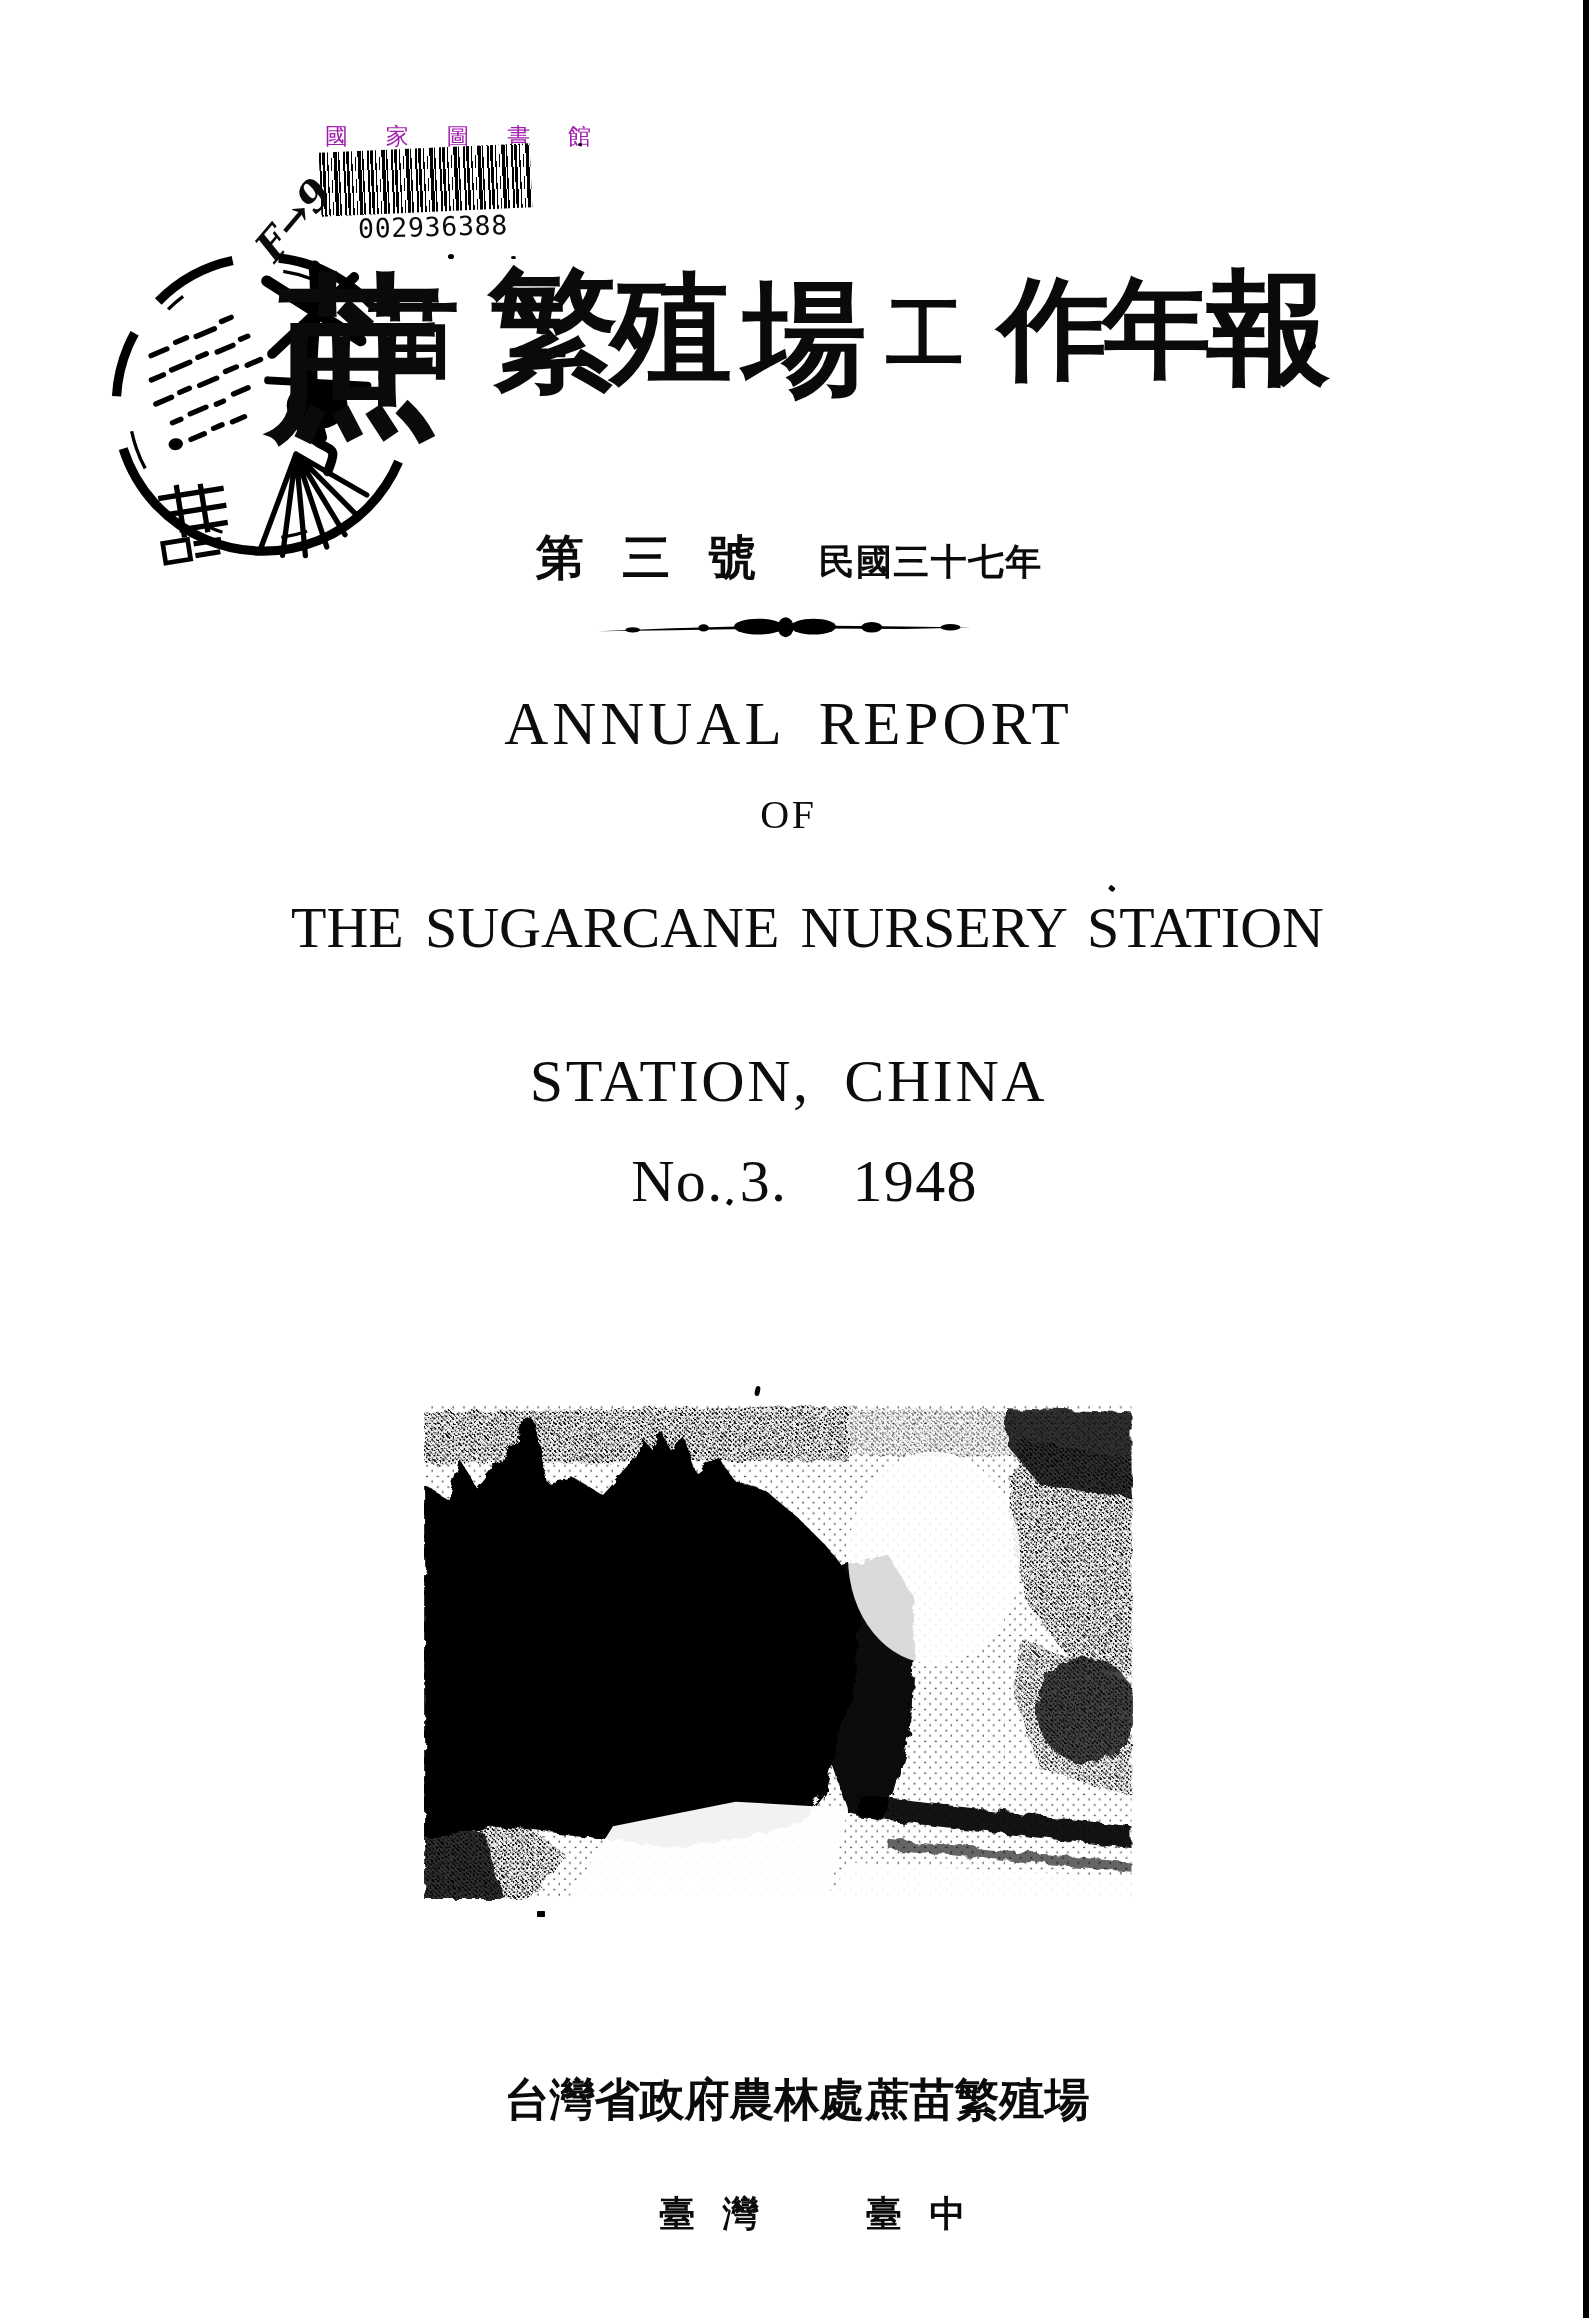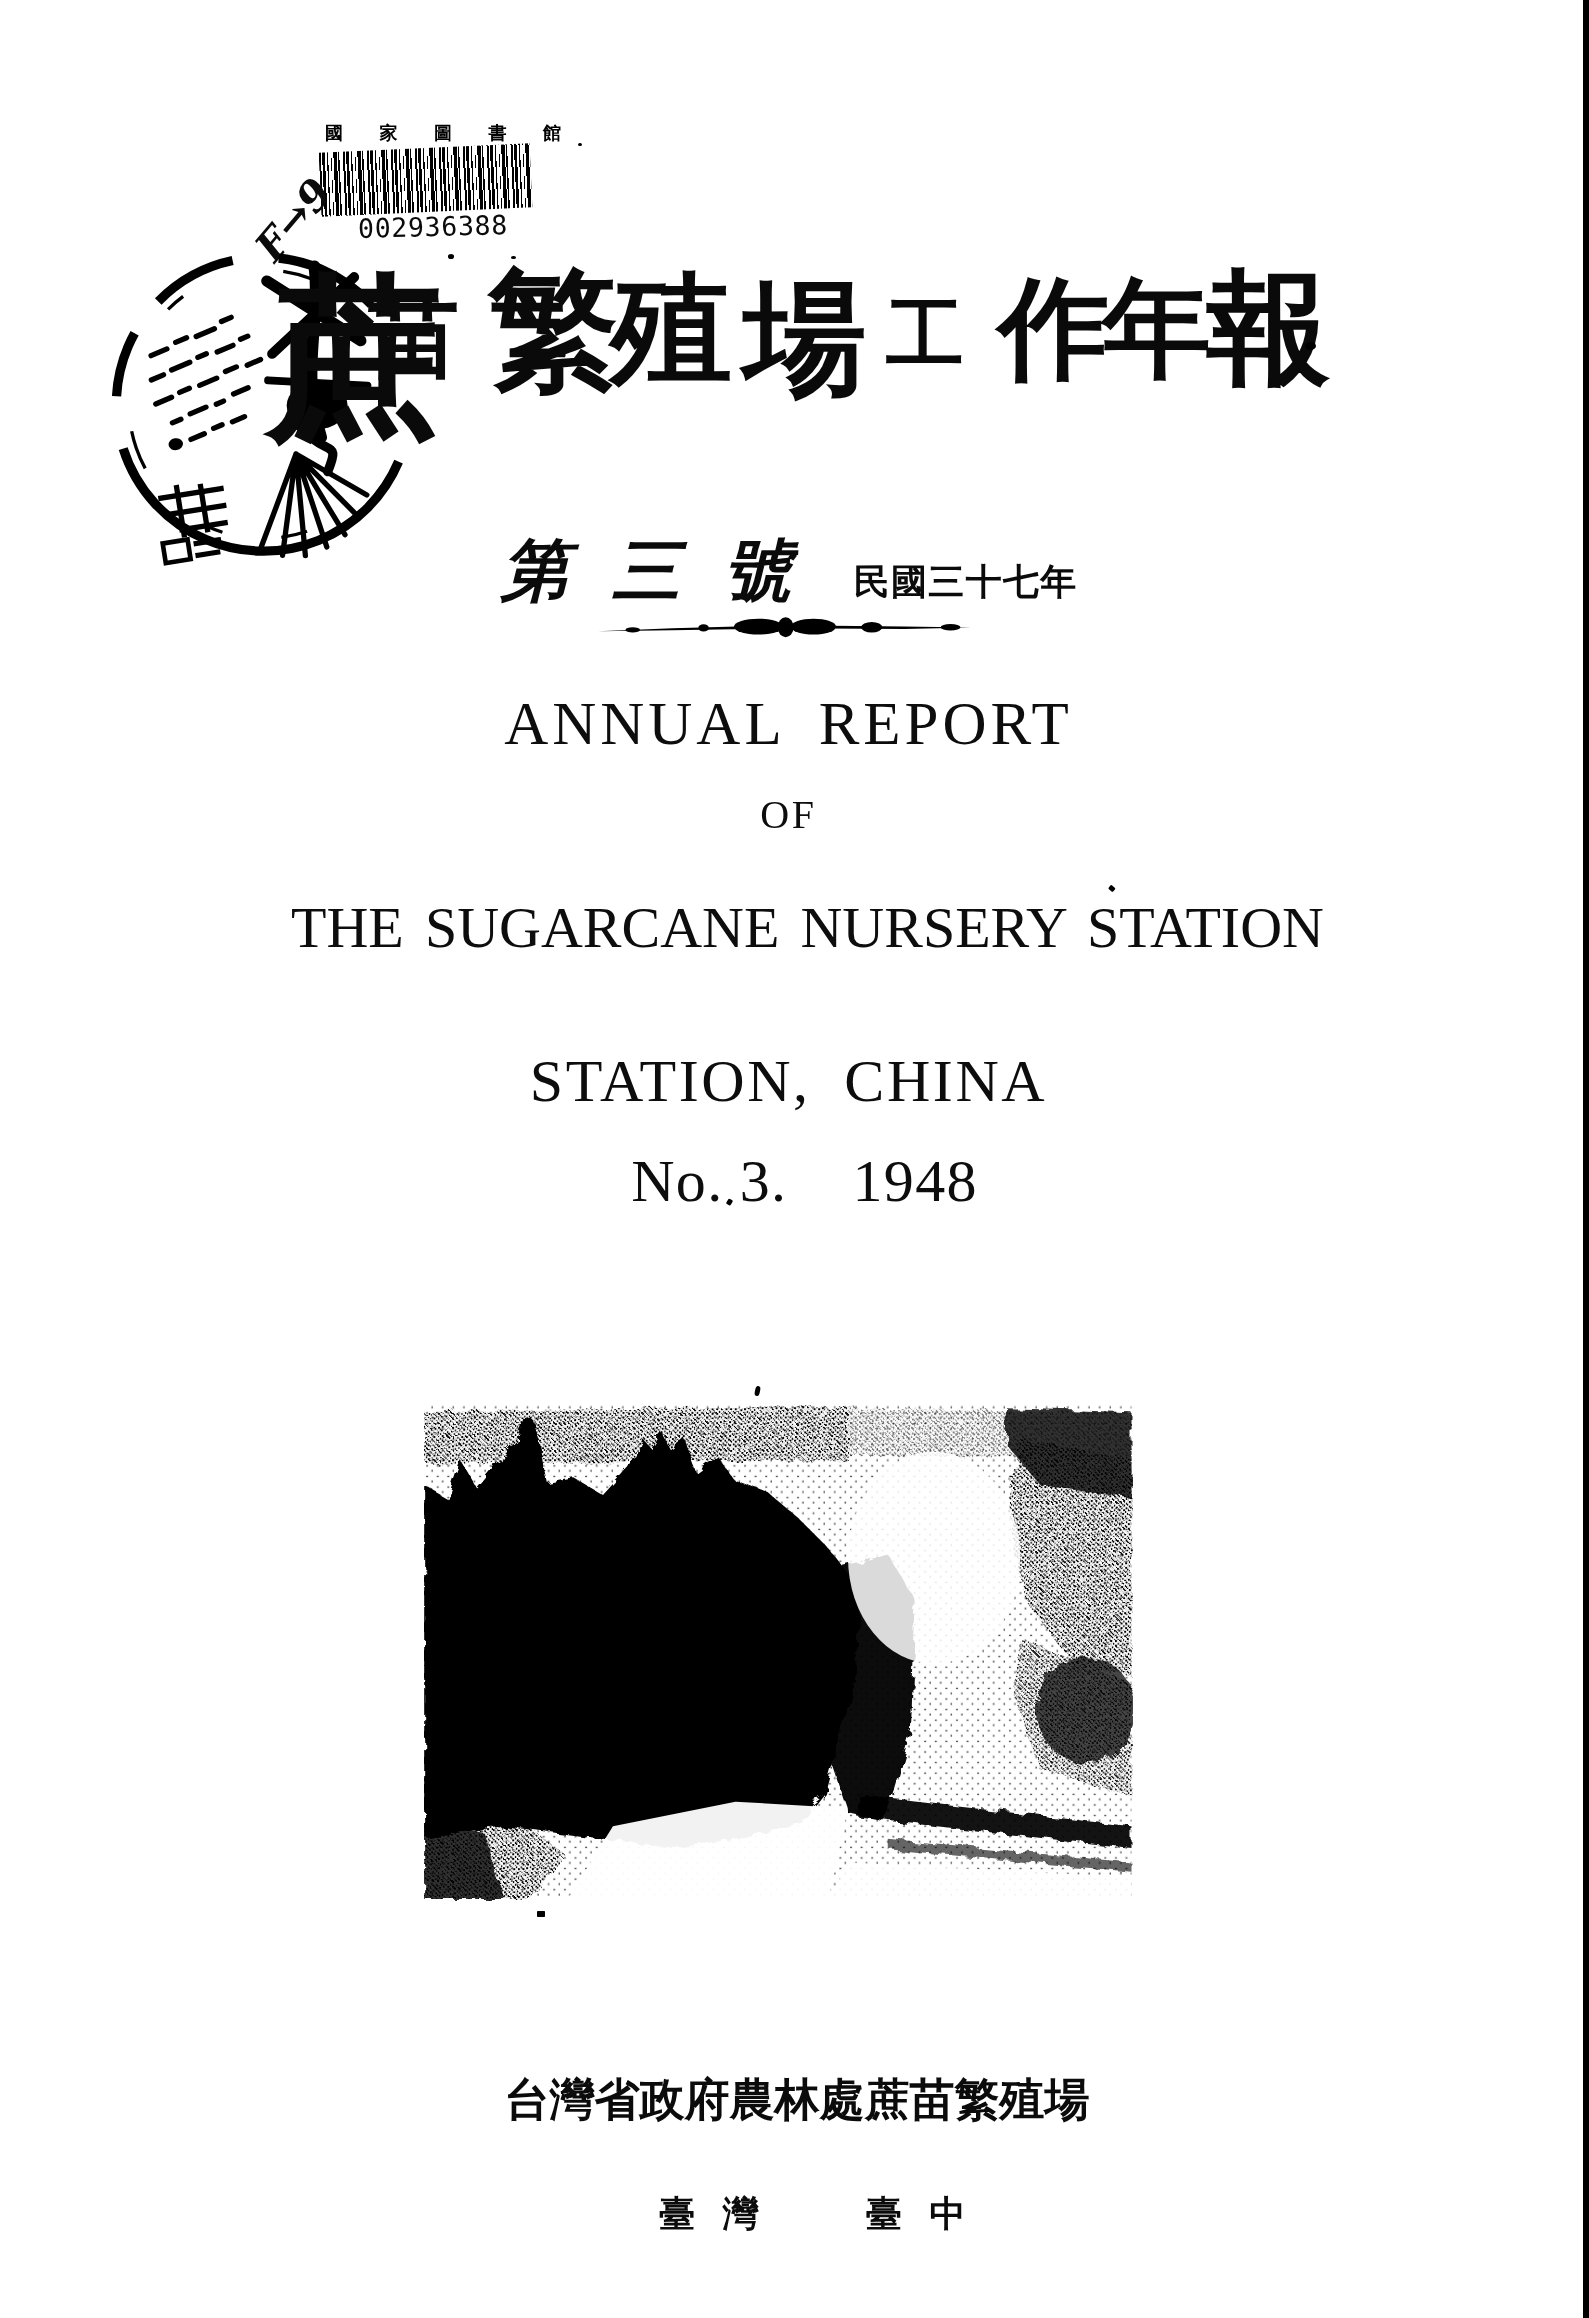--- a/index.html
+++ b/index.html
@@ -5,22 +5,22 @@
   html,body{margin:0;padding:0;}
   body{
     width:1590px;height:2319px;position:relative;overflow:hidden;
     background:#ffffff;color:#0b0b0b;
     font-family:"Liberation Serif", serif;
   }
   .abs{position:absolute;}
 
   
   #library-label{
-    left:325px;top:121px;font-size:18px;letter-spacing:16px;
-    font-weight:bold;color:#000000;white-space:pre;
+    left:325px;top:121px;font-size:23px;letter-spacing:16px;
+    font-weight:normal;color:#a21caf;white-space:pre;
   }
   #barcode{
     left:320px;top:148px;width:211px;height:64px;
     transform:rotate(-2.6deg);
     background:repeating-linear-gradient(90deg,
       #000 0 2px,#fff 2px 3.3px,#000 3.3px 6px,#fff 6px 8px,
       #000 8px 9.3px,#fff 9.3px 12px,#000 12px 12.6px,#fff 12.6px 14.6px,
       #000 14.6px 18px,#fff 18px 19px,#000 19px 20.5px,#fff 20.5px 24px);
   }
   #barcode-number{
@@ -50,21 +50,21 @@
   #cal-6{left:998px;top:273px;font-size:111px;}
   #cal-7{left:1102px;top:274px;font-size:109px;}
   #cal-8{left:1206px;top:265px;font-size:125px;}
   #title-dot{left:1305px;top:342px;width:10.6px;height:8px;background:#000;border-radius:50%;}
 
   
   #issue-line{
     left:0;top:515px;width:1573px;text-align:center;
     font-weight:bold;white-space:pre;
   }
-  #issue-no{font-size:68px;letter-spacing:13.2px;font-style:italic;}
+  #issue-no{font-size:48px;letter-spacing:13.2px;}
   #issue-gap{display:inline-block;width:49px;}
   #issue-year{font-size:36px;letter-spacing:1.3px;}
 
   
   #divider{left:593px;top:616px;}
 
   
   .eline{left:0;width:1577px;text-align:center;color:#0d0d0d;}
   #en-1{top:689px;font-size:61px;letter-spacing:4px;word-spacing:16px;}
   #en-2{top:791px;font-size:40px;letter-spacing:2.6px;}

